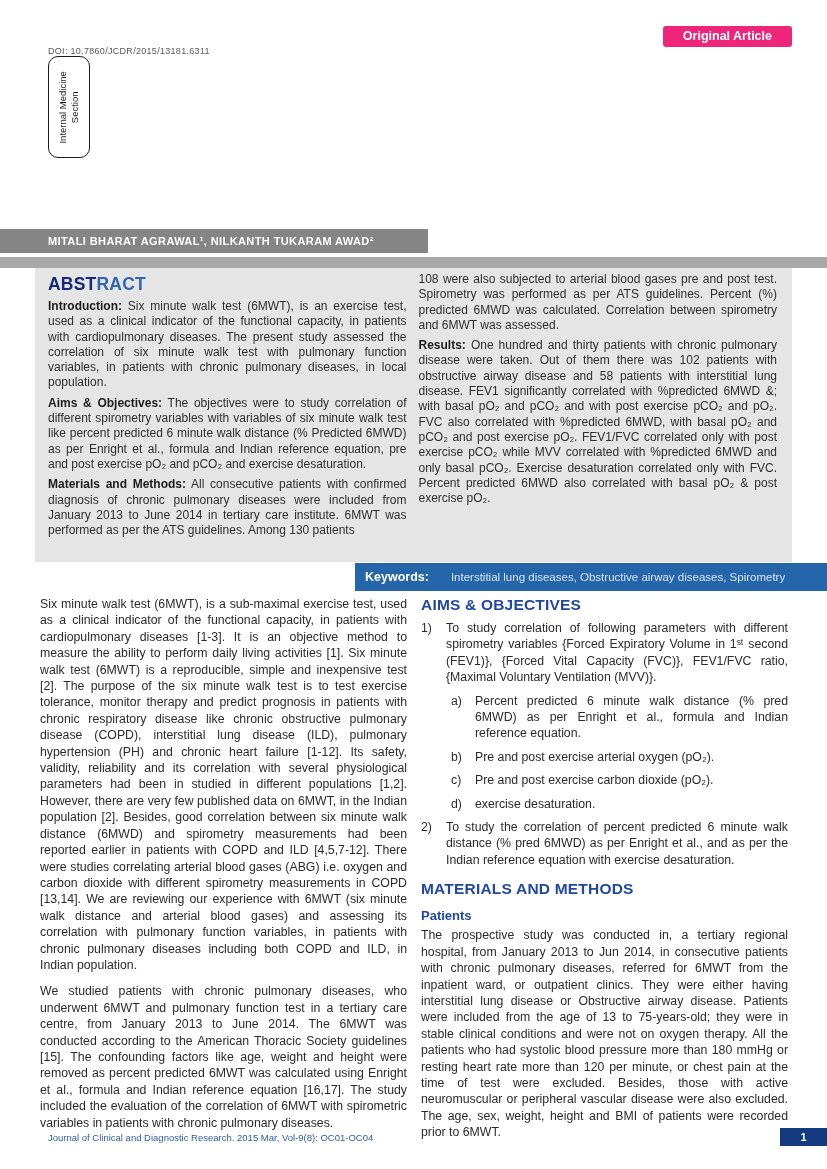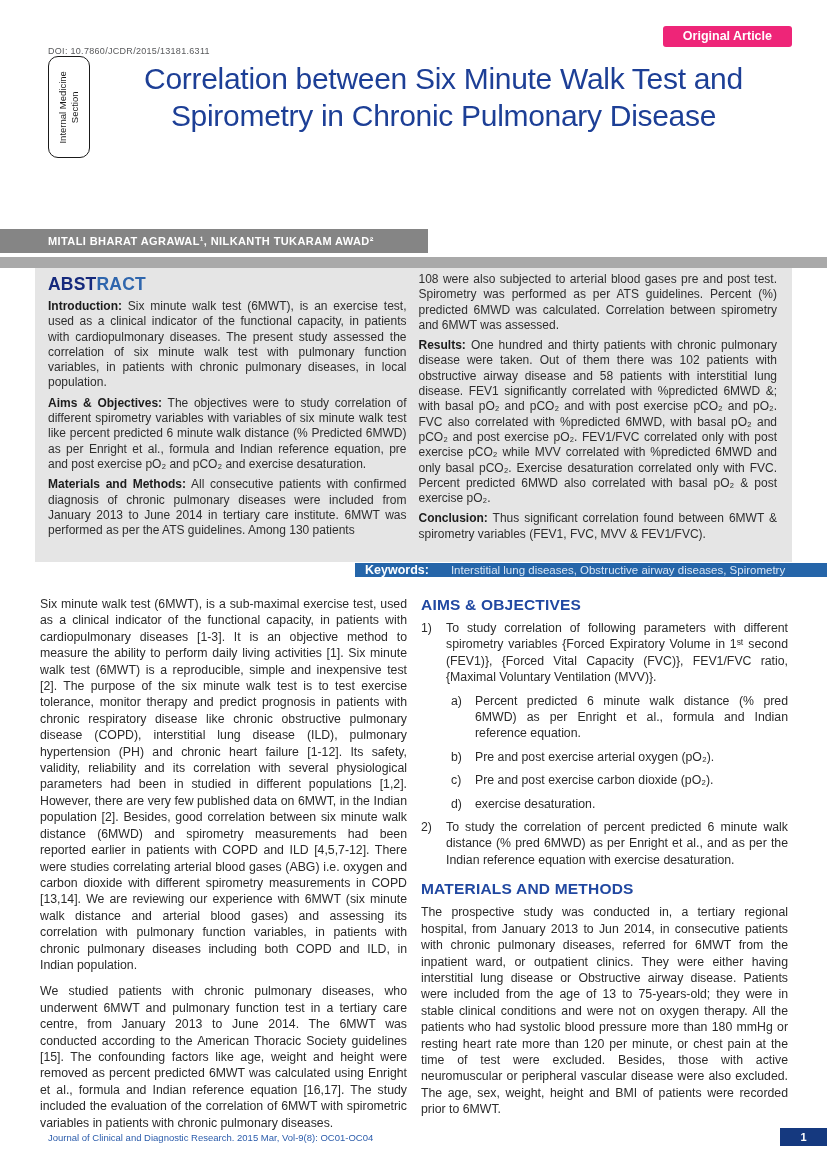--- a/index.html
+++ b/index.html
@@ -41,21 +41,21 @@
   }
   .abstract-cols { display:flex; gap:12px; }
   .abstract-cols .col { width:calc(50% - 7px); }
   .abs-heading { font-size:17.5px; font-weight:bold; margin:2px 0 4px; letter-spacing:.2px; }
   .abs-heading .h-dark { color:#15297c; }
   .abs-heading .h-light { color:#2f66ad; }
   .abs-p { font-size:12px; line-height:15.3px; text-align:justify; margin:0 0 5px; color:#2e2e2e; }
   .abs-p strong { color:#1c1c1c; }
   
   .keywords-bar {
-    position:absolute; left:355px; right:0; top:563px; height:14px; background:#2565a9;
+    position:absolute; left:355px; right:0; top:563px; height:28px; background:#2565a9;
     display:flex; align-items:center; padding-left:10px; box-sizing:border-box;
   }
   .keywords-bar .kw-label { color:#ffffff; font-weight:bold; font-size:12.5px; }
   .keywords-bar .kw-value { color:#d9e6f4; font-size:11.5px; margin-left:22px; }
   
   .body-cols { position:absolute; left:40px; top:596px; width:748px; display:flex; gap:14px; }
   .body-cols .bcol { width:calc(50% - 7px); }
   .sec-heading { font-size:15.5px; font-weight:bold; color:#2148a1; margin:0 0 6px; letter-spacing:.2px; }
   .sec-heading.mt { margin-top:12px; }
   .sub-heading { font-size:13px; font-weight:bold; color:#2148a1; margin:10px 0 4px; }
@@ -82,24 +82,20 @@
   <div class="doi">DOI: 10.7860/JCDR/2015/13181.6311</div>
   <div class="badge">Original Article</div>
 
   <div class="section-box">
     <div class="rot">
       <div>Internal Medicine</div>
       <div>Section</div>
     </div>
   </div>
 
-  <div class="title-wrap">
-    <div>Correlation between Six Minute Walk Test and</div>
-    <div>Spirometry in Chronic Pulmonary Disease</div>
-  </div>
 
   <div class="authors-bar">
     <span>MITALI BHARAT AGRAWAL¹, NILKANTH TUKARAM AWAD²</span>
   </div>
   <div class="gray-band"></div>
 
   <div class="abstract-box">
     <div class="abstract-cols">
       <div class="col">
         <div class="abs-heading">
@@ -118,24 +114,20 @@
           <span>All consecutive patients with confirmed diagnosis of chronic pulmonary diseases were included from January 2013 to June 2014 in tertiary care institute. 6MWT was performed as per the ATS guidelines. Among 130 patients</span>
         </p>
       </div>
       <div class="col">
         <p class="abs-p">
           <span>108 were also subjected to arterial blood gases pre and post test. Spirometry was performed as per ATS guidelines. Percent (%) predicted 6MWD was calculated. Correlation between spirometry and 6MWT was assessed.</span>
         </p>
         <p class="abs-p">
           <strong>Results:</strong>
           <span>One hundred and thirty patients with chronic pulmonary disease were taken. Out of them there was 102 patients with obstructive airway disease and 58 patients with interstitial lung disease. FEV1 significantly correlated with %predicted 6MWD &amp;; with basal pO₂ and pCO₂ and with post exercise pCO₂ and pO₂. FVC also correlated with %predicted 6MWD, with basal pO₂ and pCO₂ and post exercise pO₂. FEV1/FVC correlated only with post exercise pCO₂ while MVV correlated with %predicted 6MWD and only basal pCO₂. Exercise desaturation correlated only with FVC. Percent predicted 6MWD also correlated with basal pO₂ &amp; post exercise pO₂.</span>
-        </p>
-        <p class="abs-p">
-          <strong>Conclusion:</strong>
-          <span>Thus significant correlation found between 6MWT &amp; spirometry variables (FEV1, FVC, MVV &amp; FEV1/FVC).</span>
         </p>
       </div>
     </div>
   </div>
 
   <div class="keywords-bar">
     <span class="kw-label">Keywords:</span>
     <span class="kw-value">Interstitial lung diseases, Obstructive airway diseases, Spirometry</span>
   </div>
 
@@ -169,20 +161,21 @@
         <span class="letter">d)</span>
         <span class="itext">exercise desaturation.</span>
       </div>
 
       <div class="num-item">
         <span class="num">2)</span>
         <span class="itext">To study the correlation of percent predicted 6 minute walk distance (% pred 6MWD) as per Enright et al., and as per the Indian reference equation with exercise desaturation.</span>
       </div>
 
       <div class="sec-heading mt">MATERIALS AND METHODS</div>
+      <div class="sub-heading">Patients</div>
       <p class="body-p">The prospective study was conducted in, a tertiary regional hospital, from January 2013 to Jun 2014, in consecutive patients with chronic pulmonary diseases, referred for 6MWT from the inpatient ward, or outpatient clinics. They were either having interstitial lung disease or Obstructive airway disease. Patients were included from the age of 13 to 75-years-old; they were in stable clinical conditions and were not on oxygen therapy. All the patients who had systolic blood pressure more than 180 mmHg or resting heart rate more than 120 per minute, or chest pain at the time of test were excluded. Besides, those with active neuromuscular or peripheral vascular disease were also excluded. The age, sex, weight, height and BMI of patients were recorded prior to 6MWT.</p>
     </div>
   </div>
 
   <div class="footer-citation">Journal of Clinical and Diagnostic Research. 2015 Mar, Vol-9(8): OC01-OC04</div>
   <div class="page-box">
     <span>1</span>
   </div>
 
 </div>

